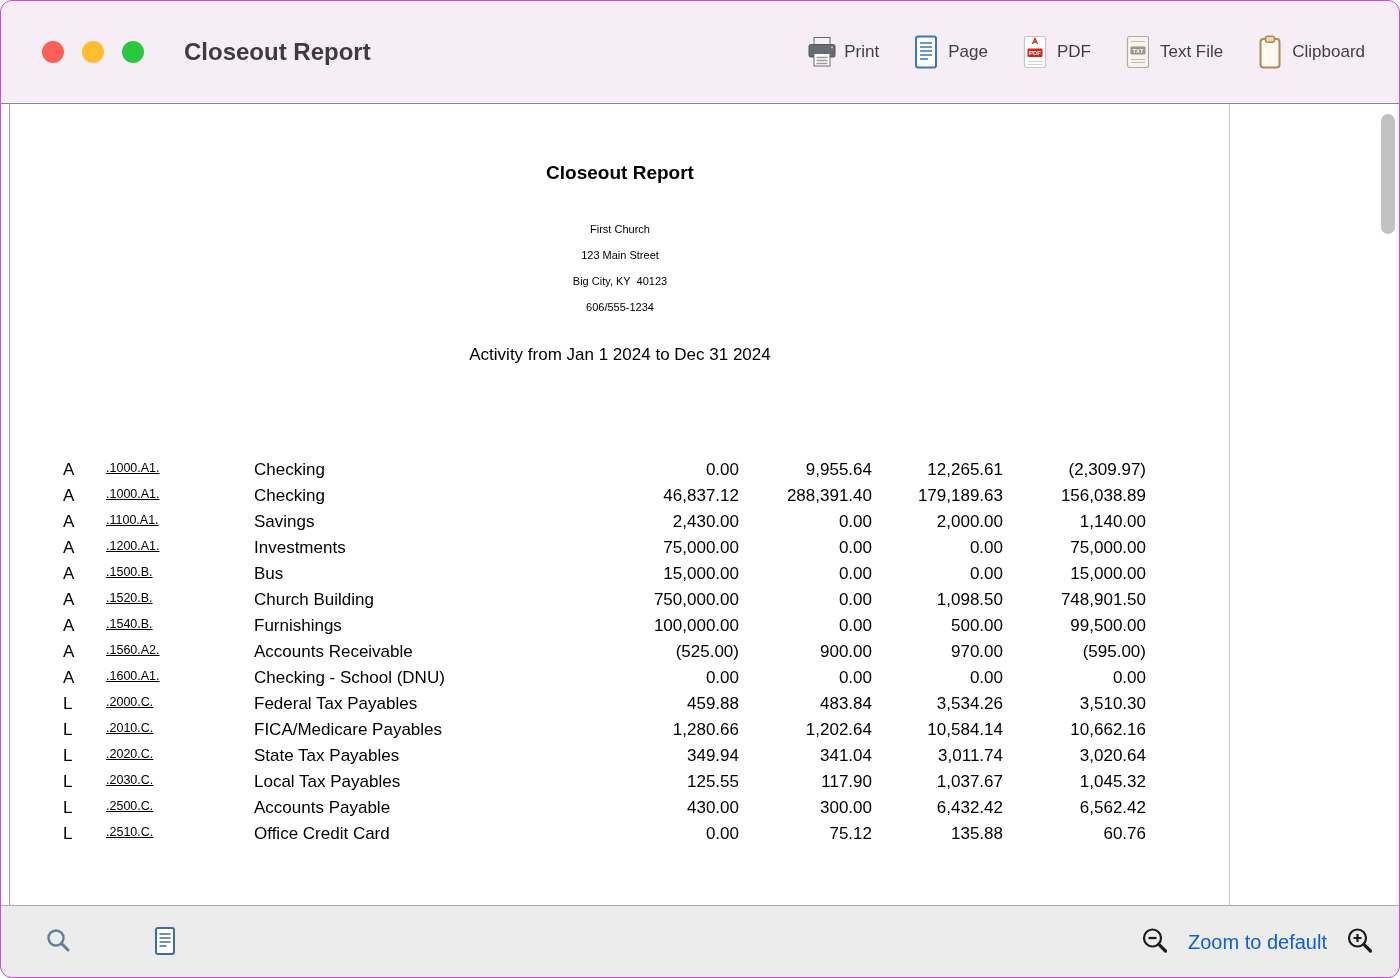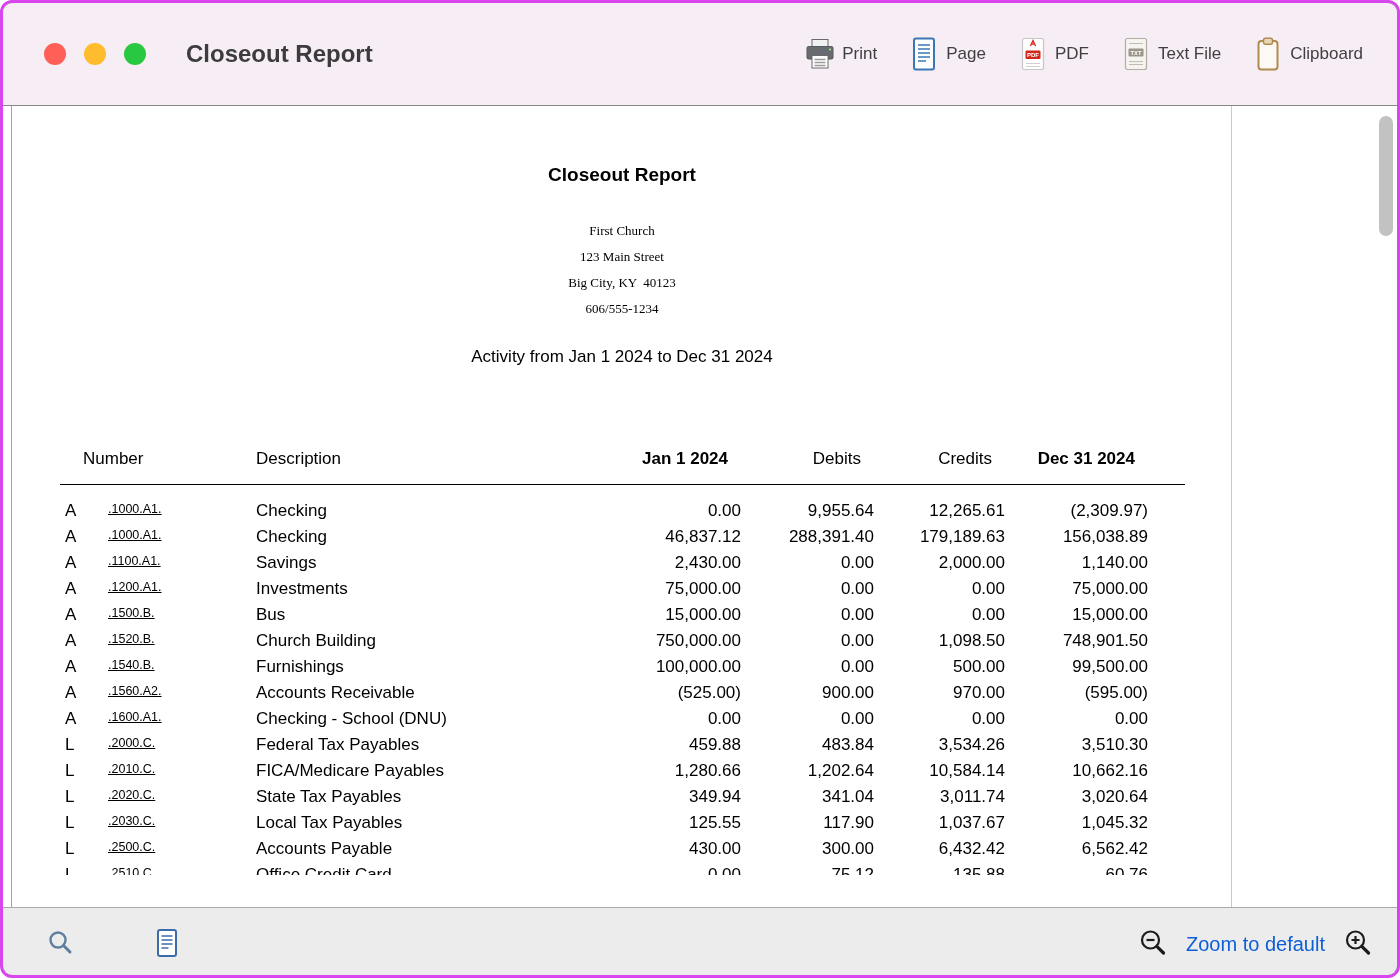--- a/index.html
+++ b/index.html
@@ -1,20 +1,20 @@
 <!DOCTYPE html>
 <html><head>
 <meta charset="utf-8">
 <style>
   * { margin: 0; padding: 0; box-sizing: border-box; }
   html, body { background: #ffffff; font-family: "Liberation Sans", "DejaVu Sans", sans-serif; }
 
   .window {
     width: 1400px; height: 978px;
-    border: 3px solid #d946ef;
+    border: 1px solid #d946ef;
     border-radius: 12px;
     overflow: hidden;
     position: relative;
     background: #737373;
   }
 
   
   .titlebar {
     height: 102px;
     background: #f7edf4;
@@ -59,21 +59,21 @@
     position: absolute;
     left: 9px; top: 0;
     width: 1220px; height: 769px;
     overflow: hidden;
     background: #ffffff;
     color: #000000;
     padding-top: 58px;
   }
   .report-title { text-align: center; font-size: 19px; font-weight: 700; line-height: 22px; }
   .address-block { margin-top: 32px; text-align: center; }
-  .address-line { font-size: 13px; line-height: 26px; white-space: pre-wrap; font-family: Liberation Serif, serif; }
+  .address-line { font-size: 11px; line-height: 26px; white-space: pre-wrap; }
   .activity-line { margin-top: 22px; text-align: center; font-size: 17px; line-height: 26px; }
 
   .report-table { margin-top: 76px; margin-left: 48px; width: 1125px; font-size: 17px; }
   .thead {
     display: grid;
     grid-template-columns: 196px 295px 190px 133px 131px 143px;
     align-items: center;
     height: 26px;
     padding-bottom: 12px;
     border-bottom: 1.5px solid #000000;
@@ -213,28 +213,20 @@
       <div class="address-block">
         <div class="address-line">First Church</div>
         <div class="address-line">123 Main Street</div>
         <div class="address-line">Big City, KY  40123</div>
         <div class="address-line">606/555-1234</div>
       </div>
 
       <div class="activity-line">Activity from Jan 1 2024 to Dec 31 2024</div>
 
       <div class="report-table">
-        <div class="thead">
-          <span class="th th-number">Number</span>
-          <span class="th th-desc">Description</span>
-          <span class="th th-amt th-bold">Jan 1 2024</span>
-          <span class="th th-amt">Debits</span>
-          <span class="th th-amt">Credits</span>
-          <span class="th th-amt th-bold">Dec 31 2024</span>
-        </div>
         <div class="tbody">
             <div class="trow">
               <span class="td td-type">A</span>
               <span class="td td-number">.1000.A1.</span>
               <span class="td td-desc">Checking</span>
               <span class="td td-amt">0.00</span>
               <span class="td td-amt">9,955.64</span>
               <span class="td td-amt">12,265.61</span>
               <span class="td td-amt">(2,309.97)</span>
             </div>

